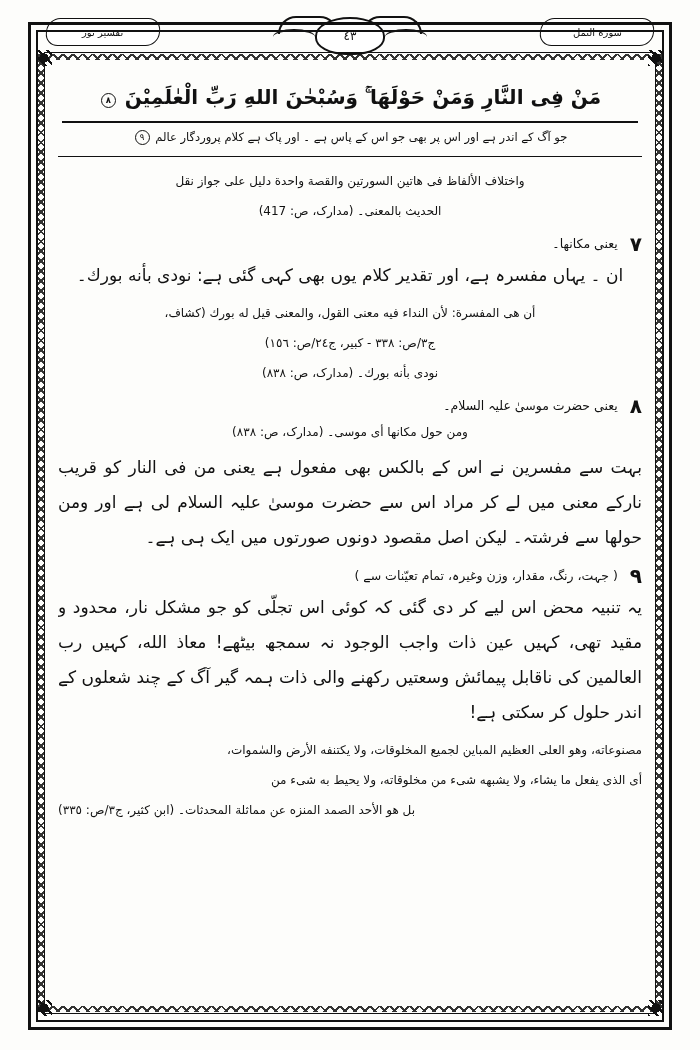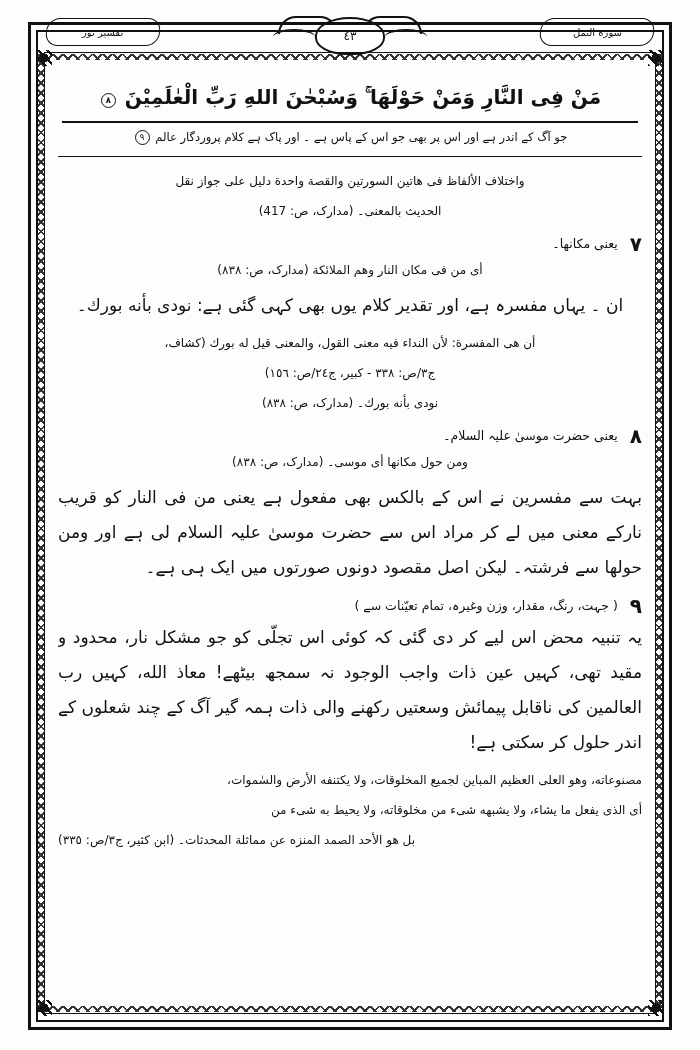--- a/index.html
+++ b/index.html
@@ -303,21 +303,20 @@
     <div class="body">
 
       <p class="ar">واختلاف الألفاظ فی هاتین السورتین والقصة واحدة دلیل علی جواز نقل</p>
       <p class="ar">الحدیث بالمعنی۔ (مدارک، ص: 417)</p>
 
       <div class="note-head">
         <span class="note-marker">٧</span>
         <span class="note-text">یعنی مکانها۔</span>
       </div>
 
-      <p class="ar">أی من فی مکان النار وهم الملائکة (مدارک، ص: ٨٣٨)</p>
       <p class="ur center">ان ۔ یہاں مفسرہ ہے، اور تقدیر کلام یوں بھی کہی گئی ہے: نودی بأنه بورك۔</p>
       <p class="ar">أن هی المفسرة: لأن النداء فیه معنی القول، والمعنی قیل له بورك (کشاف،</p>
       <p class="ar">ج٣/ص: ٣٣٨ - کبیر، ج٢٤/ص: ١٥٦)</p>
       <p class="ar">نودی بأنه بورك۔  (مدارک، ص: ٨٣٨)</p>
 
       <div class="note-head">
         <span class="note-marker">٨</span>
         <span class="note-text">یعنی حضرت موسیٰ علیہ السلام۔</span>
       </div>
 

